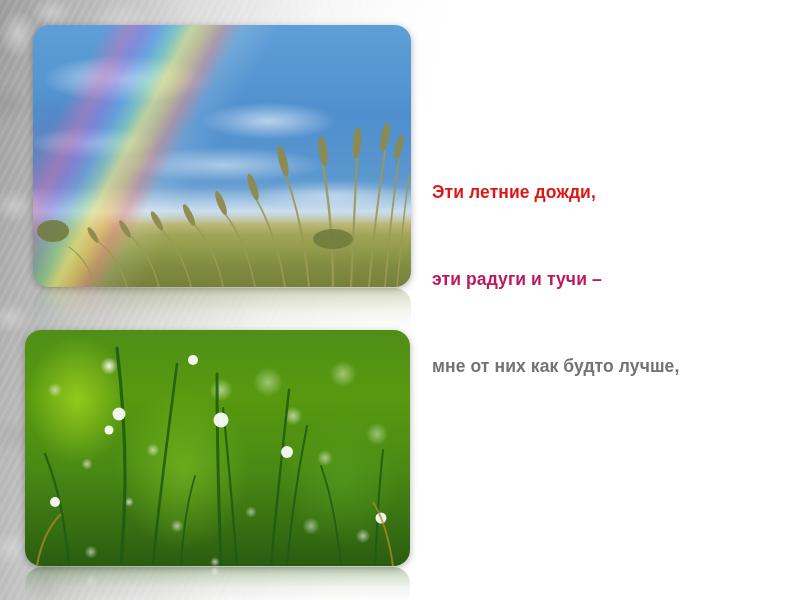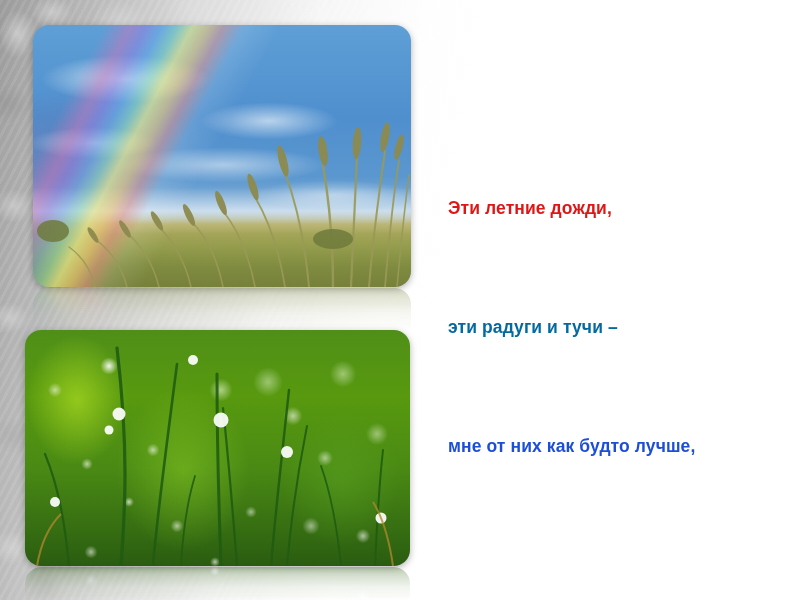--- a/index.html
+++ b/index.html
@@ -173,21 +173,21 @@
     left: 432px;
     top: 33px;
     width: 360px;
     font-size: 17.5px;
     font-weight: 700;
     line-height: 29px;
     letter-spacing: 0.1px;
     white-space: pre;
   }
   .stanza { margin: 0; }
-  .line { margin: 16px; }
+  .line { margin: 0; }
 </style>
 </head>
 <body>
 
 <div id="slide">
 
   <div class="bg-base"></div>
   <div class="bg-damask"></div>
 
   <div class="photo-wrap" style="left:33px; top:25px; width:378px; height:262px;">
@@ -270,22 +270,22 @@
       <div style="position:absolute; left:0; bottom:0; width:385px; height:236px;">
         <div class="pic-dew"></div>
       </div>
     </div>
   </div>
 
   <div id="poem">
 
     <div class="stanza">
       <div class="line" style="color:#e01616">Эти летние дожди,</div>
-      <div class="line" style="color:#0369a1">эти радуги и тучи –</div>
-      <div class="line" style="color:#1d4ed8">мне от них как будто лучше,</div>
+      <div class="line" style="color:#be185d">эти радуги и тучи –</div>
+      <div class="line" style="color:#737373">мне от них как будто лучше,</div>
     </div>
 
     
 
     
 
     
 
     
 

